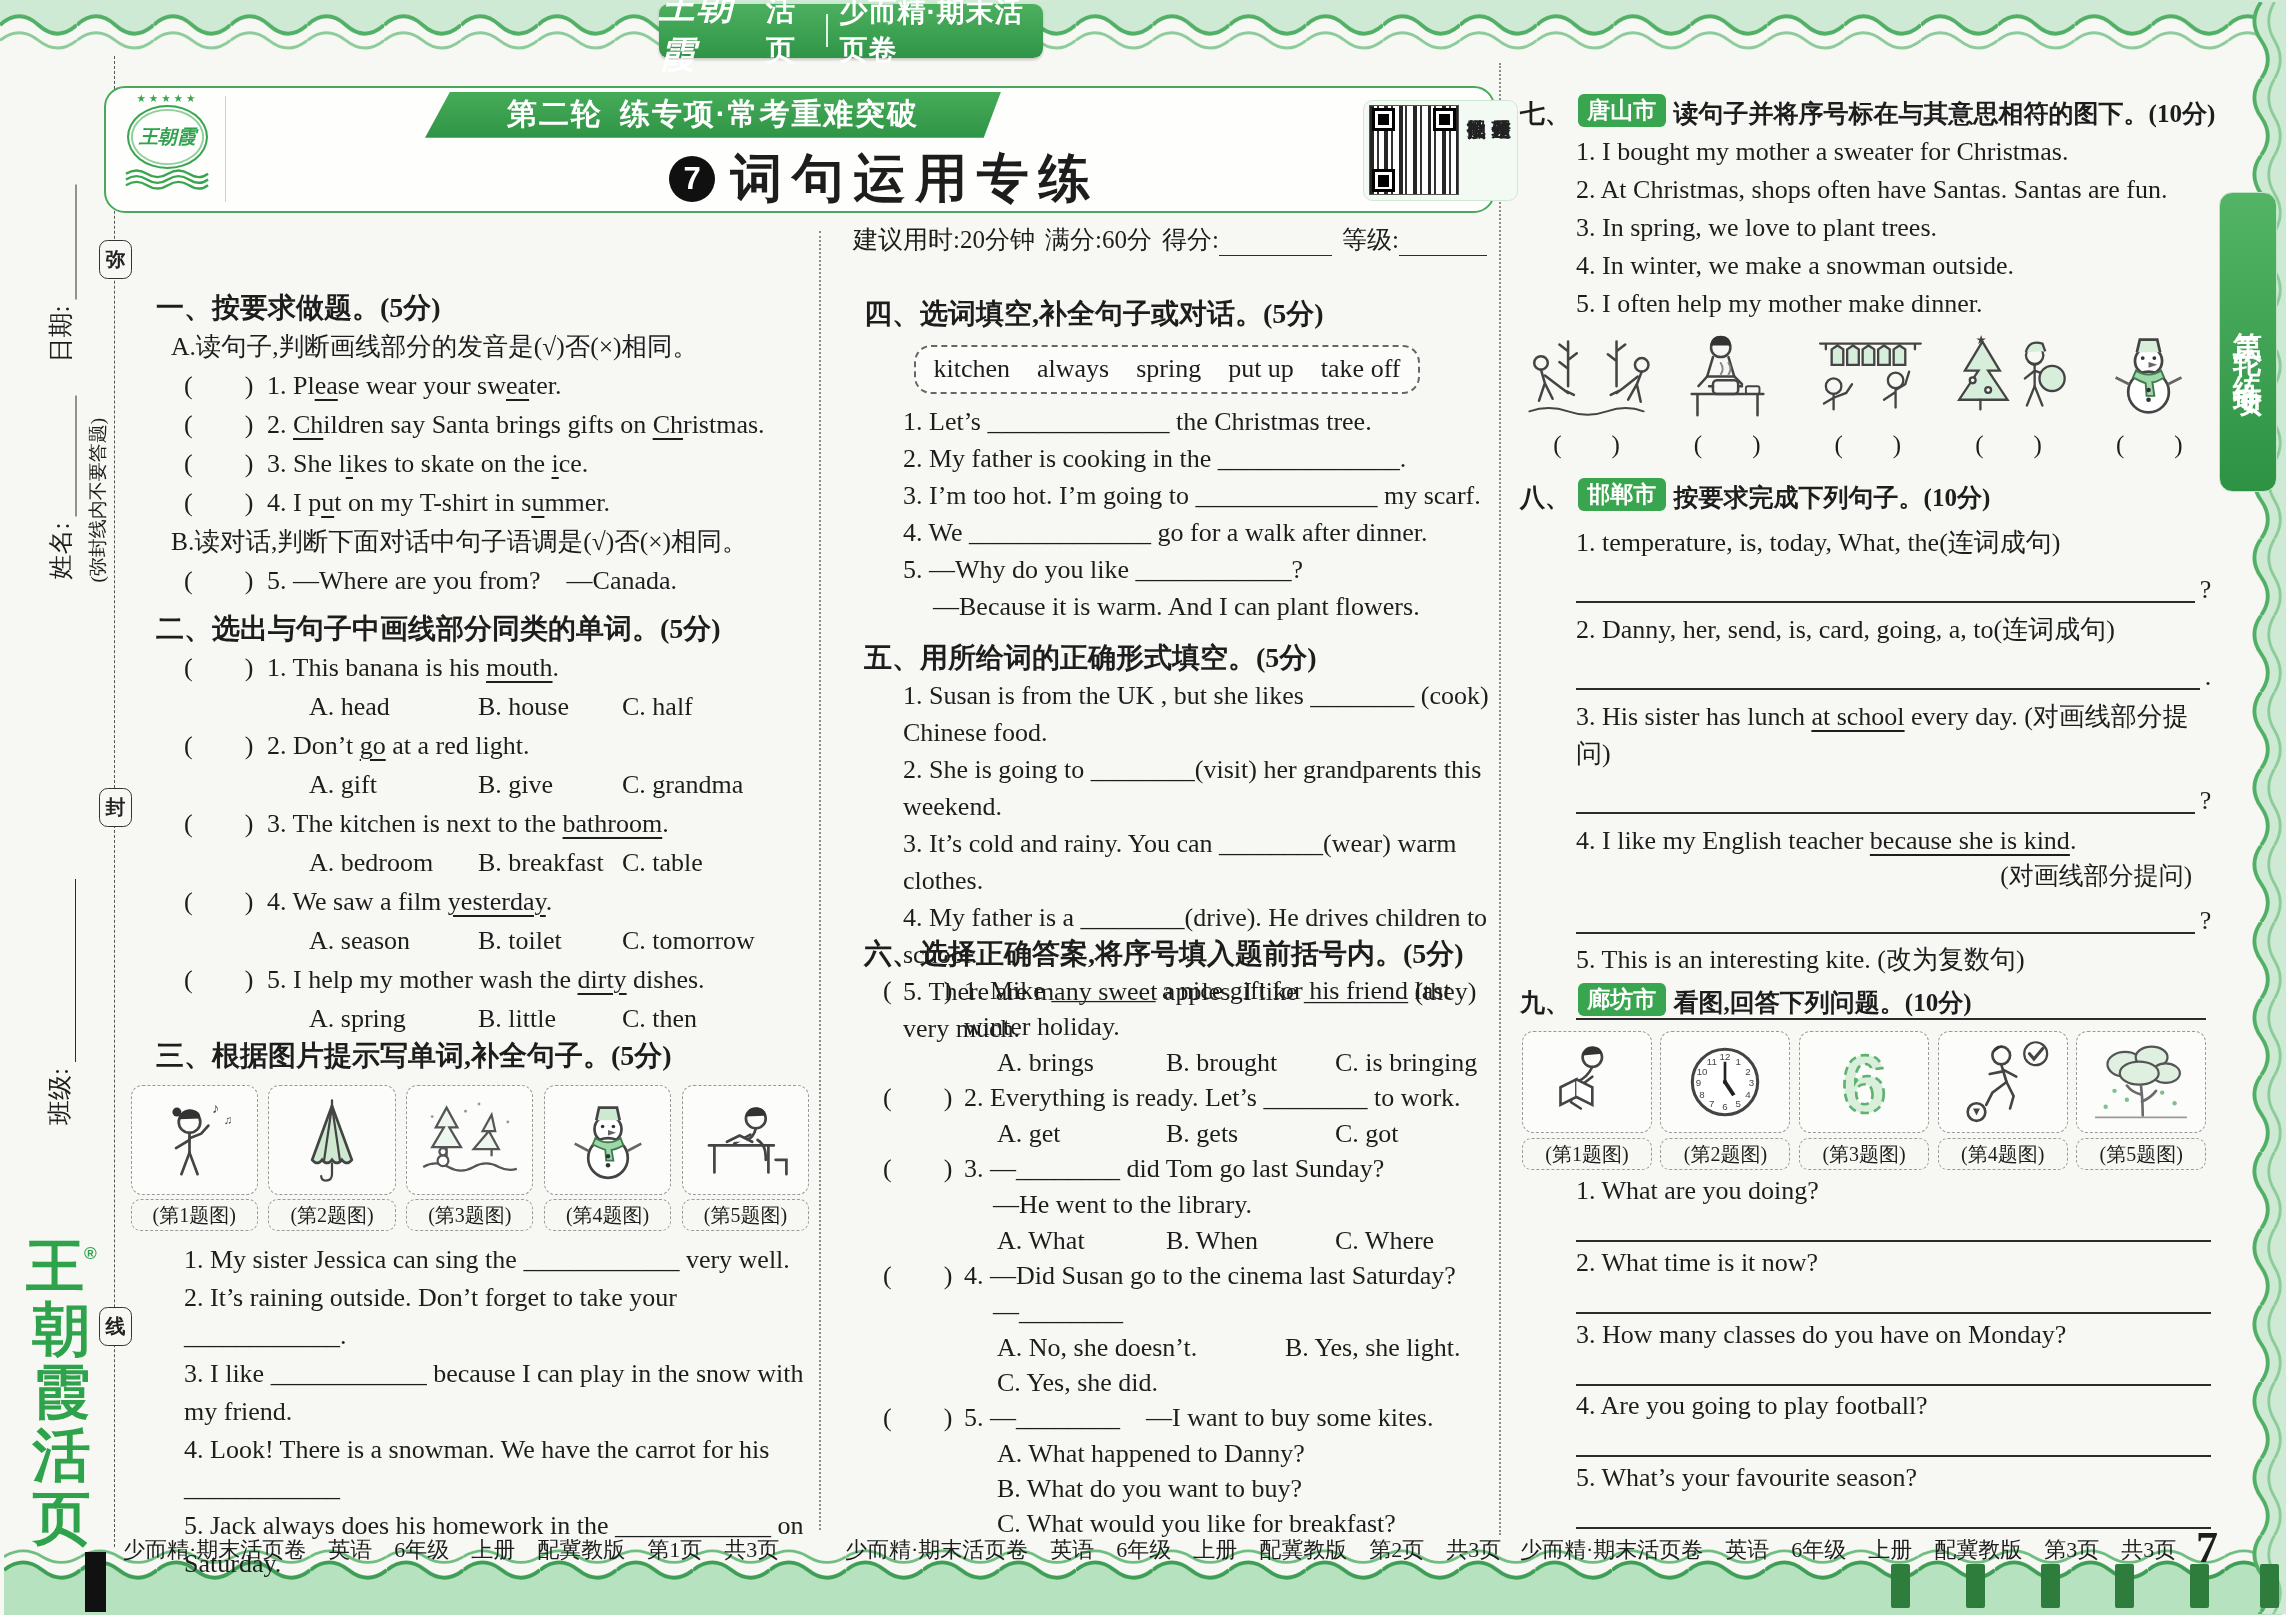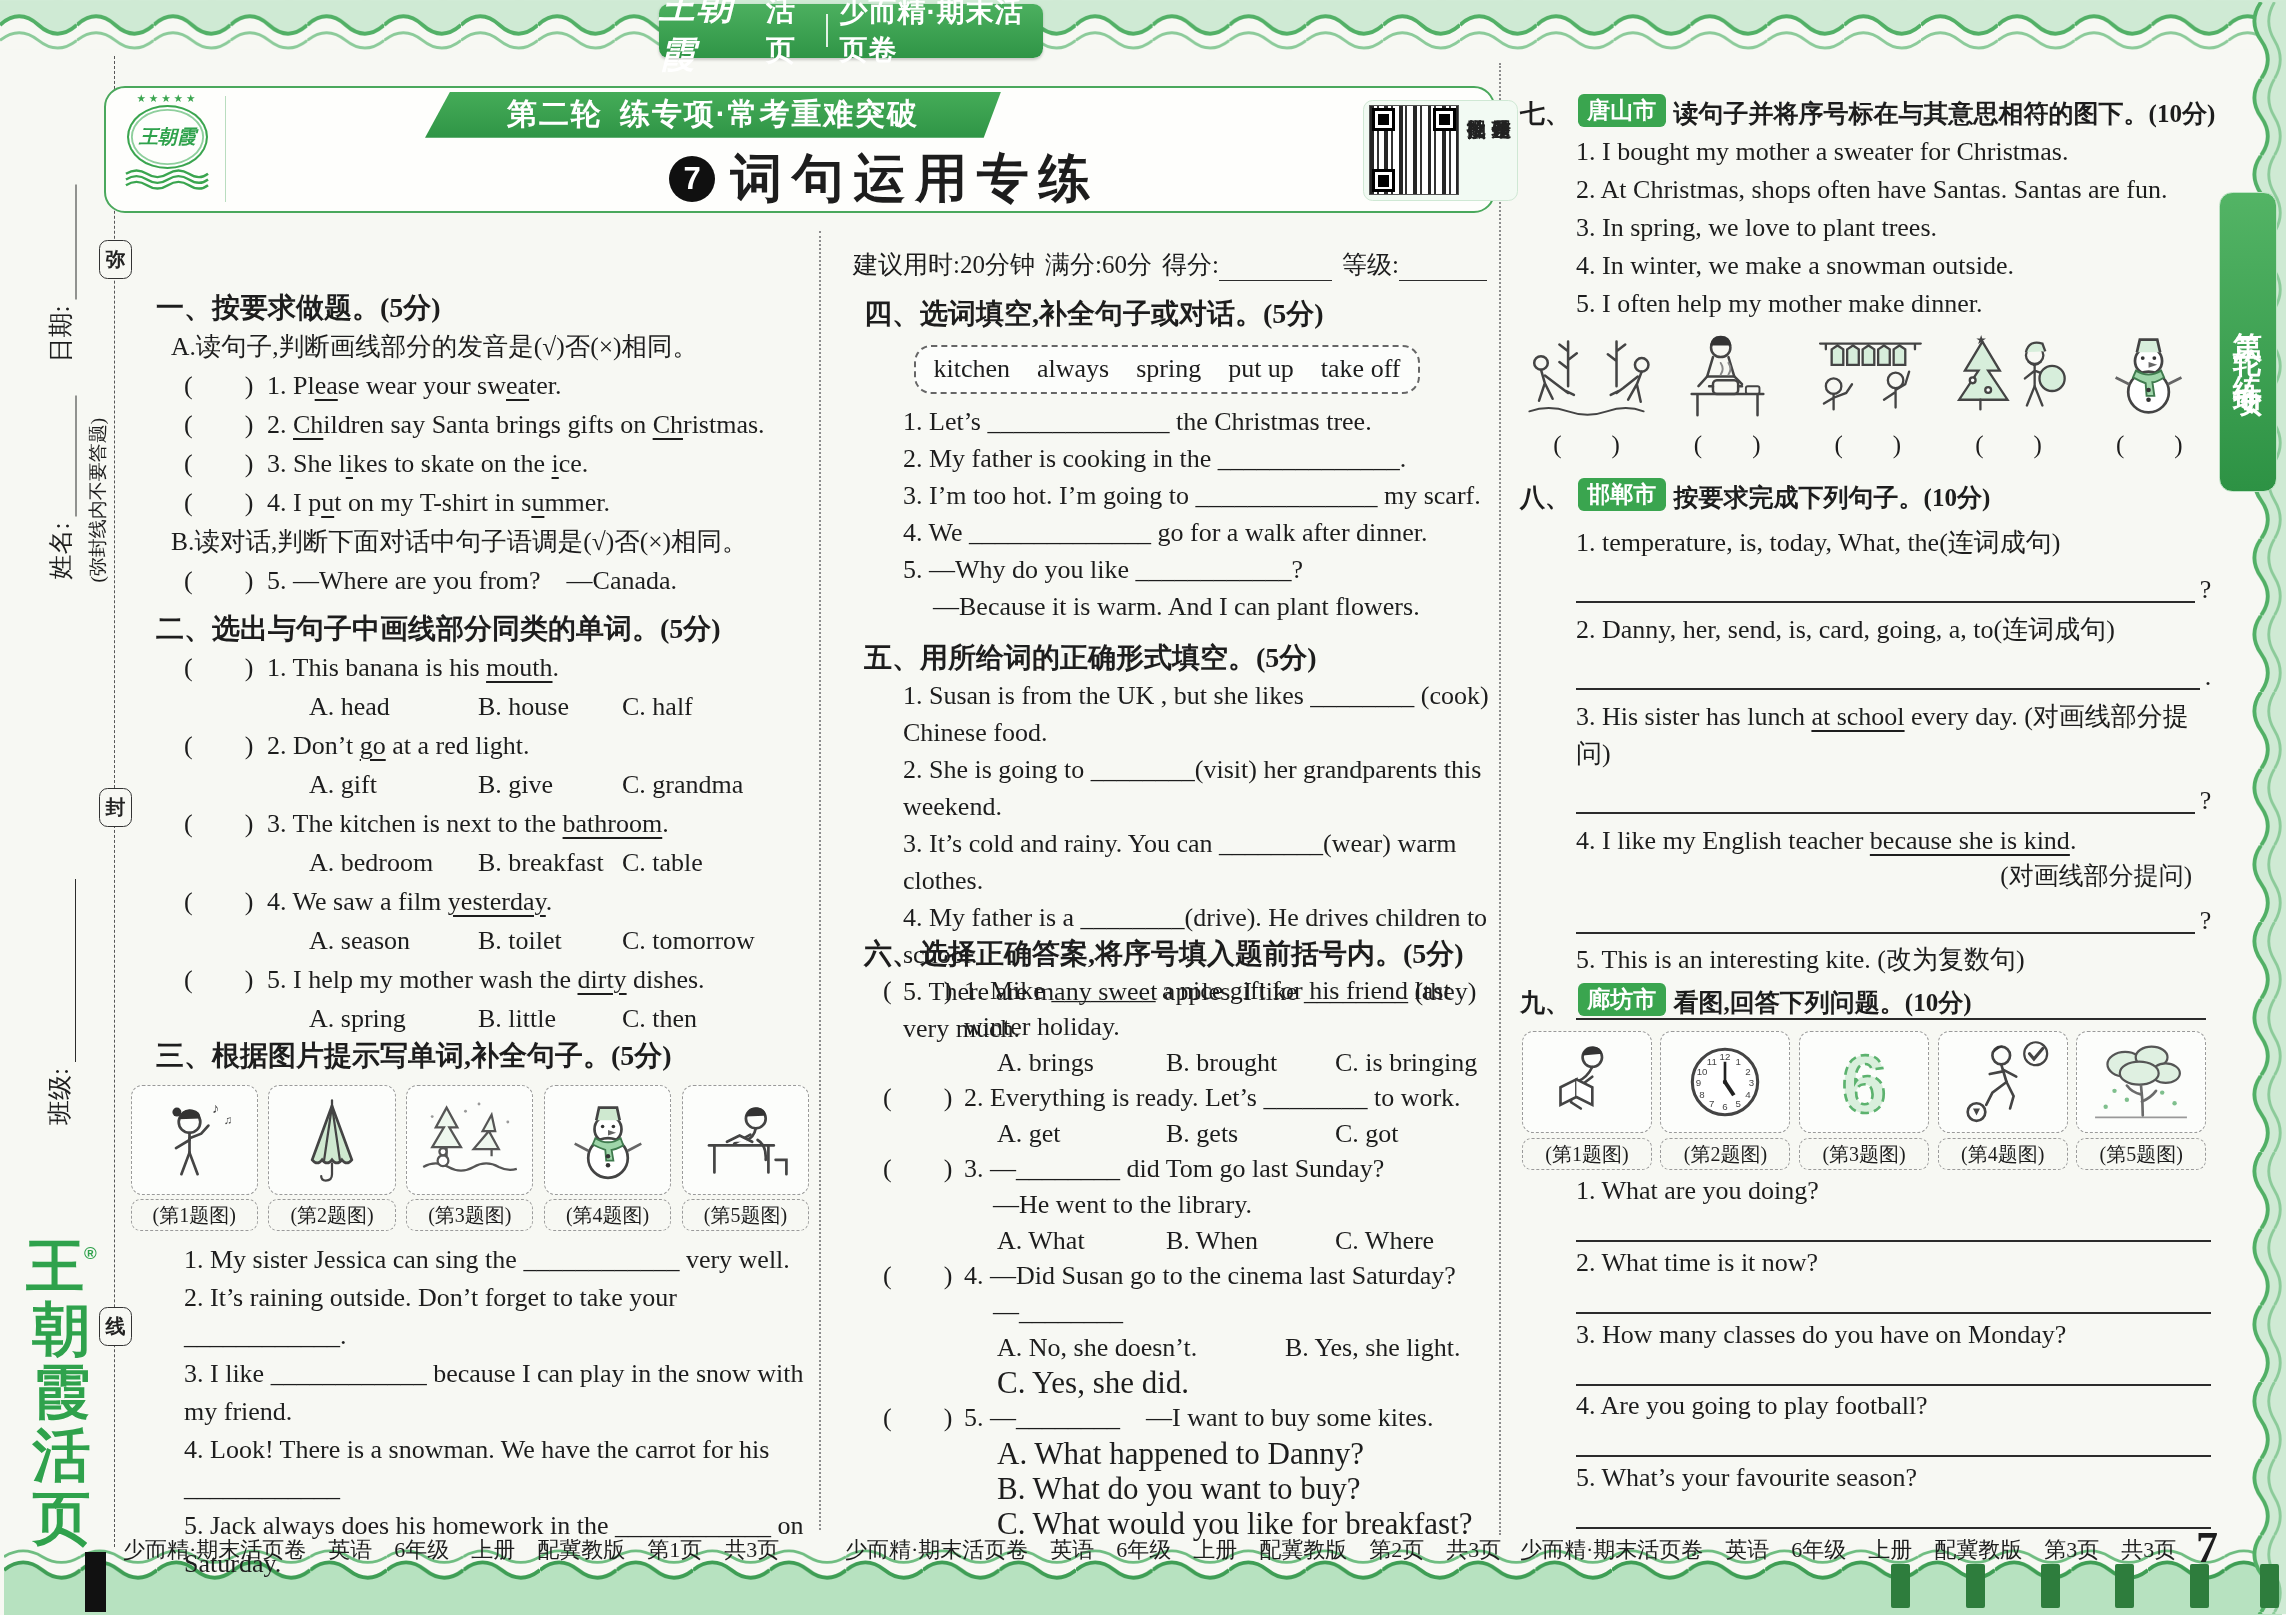--- a/index.html
+++ b/index.html
@@ -68,21 +68,21 @@
           background:#f2faf3;border:1.9px solid #cfe8d4;border-radius:9.6px;}
   .qr{width:88px;height:88px;position:relative;border:1px solid #555;background:
       repeating-linear-gradient(90deg,rgba(0,0,0,.85) 0 3.8px,transparent 3.8px 6.7px,rgba(0,0,0,.8) 6.7px 8.6px,transparent 8.6px 14.4px),
       repeating-linear-gradient(0deg,#fff 0 2.9px,transparent 2.9px 5.8px,#fff 5.8px 9.6px,transparent 9.6px 13.4px),#fff;}
   .qr .f{position:absolute;width:23px;height:23px;background:#fff;border:3.8px solid #000;box-sizing:border-box;}
   .qr .f::after{content:"";position:absolute;inset:2.9px;background:#000;}
   .qr .f1{left:1.9px;top:1.9px;} .qr .f2{right:1.9px;top:1.9px;} .qr .f3{left:1.9px;bottom:1.9px;}
   .qrcaps{display:flex;gap:3.8px;}
   .qrcap{writing-mode:vertical-rl;text-orientation:upright;font-size:19px;font-weight:bold;color:#222;line-height:21px;}
 
-  .meta-row{position:absolute;left:853px;top:248px;width:634px;display:flex;align-items:flex-end;
+  .meta-row{position:absolute;left:853px;top:223px;width:634px;display:flex;align-items:flex-end;
             font-size:25px;z-index:2;}
   .meta-row .gap{flex:1;}
   .meta-row .ml{white-space:nowrap;}
 
   
   .vsep1{position:absolute;left:819px;top:231px;height:1299px;border-left:2.9px dotted #8d8d8d;}
   .vsep2{position:absolute;left:1499px;top:63px;height:1472px;border-left:2.9px dotted #8d8d8d;}
 
   
   .sec{position:absolute;z-index:2;}
@@ -101,21 +101,21 @@
   .tile .lab{margin-top:4.8px;border:1.9px dashed #9a9a9a;border-radius:9.6px;font-size:20px;line-height:30px;}
 
   .wordbox{width:467px;margin:11.5px auto 9.6px;border:2.9px dashed #666;border-radius:17.3px;
            font-size:26px;padding:7.7px 17.3px;display:flex;justify-content:space-between;background:#fcfdfb;}
   .fitem{font-size:26px;line-height:37px;padding-left:58px;}
 
   .mc .q{display:flex;font-size:26px;line-height:36px;padding-left:38px;}
   .mc .q .par{width:81px;flex:none;}
   .mc .sub{font-size:26px;line-height:36px;padding-left:148px;}
   .mc .opts{display:grid;grid-template-columns:169px 169px auto;padding-left:152px;font-size:26px;line-height:35px;}
-  .mc .optstack{font-size:31px;line-height:35px;padding-left:152px;}
+  .mc .optstack{font-size:26px;line-height:35px;padding-left:152px;}
 
   .city{display:inline-block;background:#3aa54f;color:#fff;font-size:23px;font-weight:bold;
         border-radius:5.8px;padding:1px 9.6px;margin:0 7.7px;vertical-align:3.8px;line-height:31px;}
   .sec7-h,.sec89-h{font-weight:bold;font-size:25px;line-height:38px;white-space:nowrap;}
   .s7sent{font-size:26px;line-height:38px;padding-left:56px;}
   .prow{display:flex;gap:7.7px;margin-top:7.7px;}
   .pcell{width:133px;text-align:center;}
   .pcell .par{font-size:25px;margin-top:1.9px;}
 
   .aitem{font-size:26px;line-height:37px;padding-left:56px;margin-top:7.7px;}

